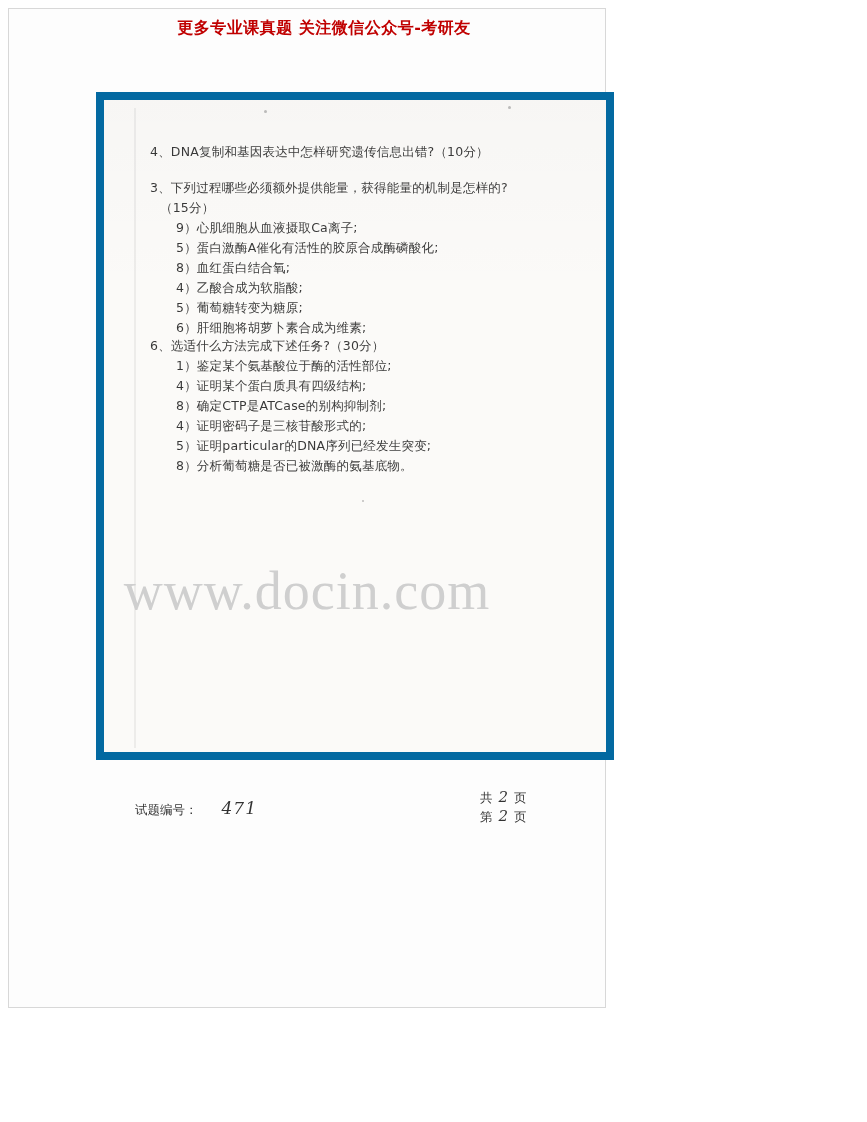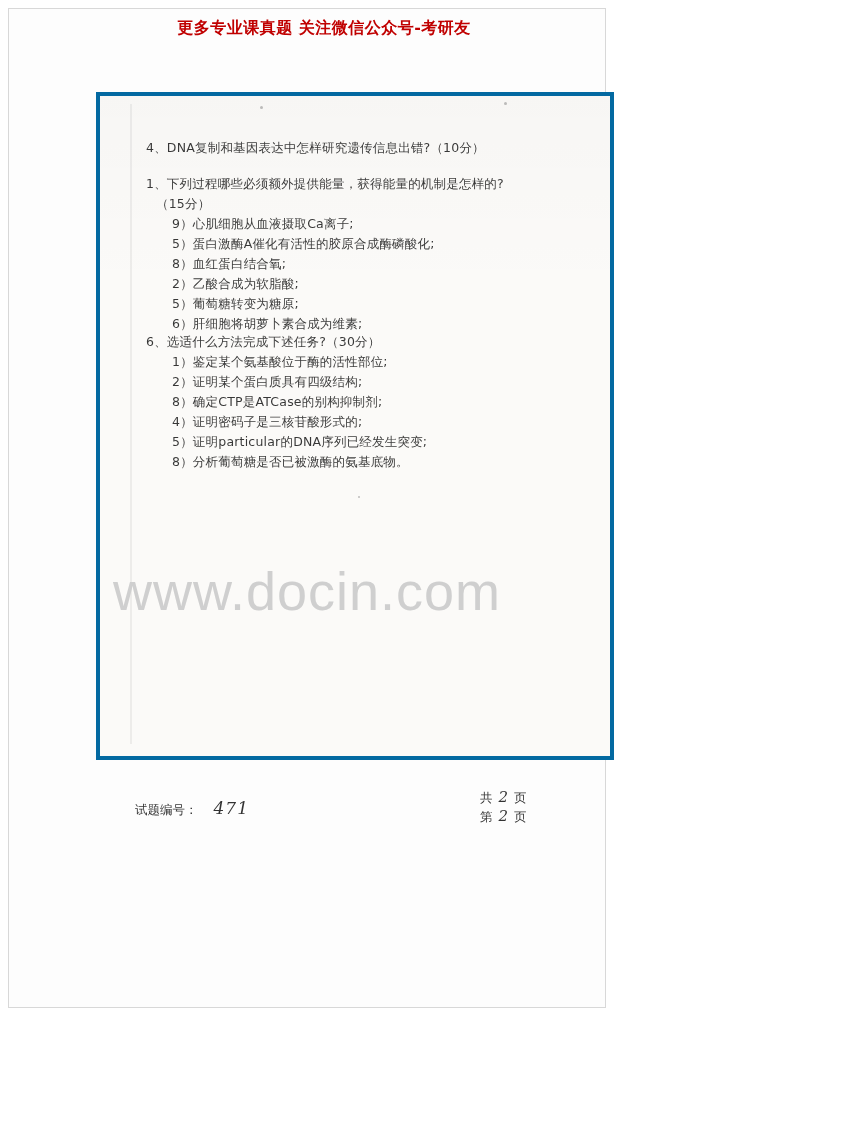--- a/index.html
+++ b/index.html
@@ -51,21 +51,21 @@
   }
 
   
   .scan {
     position: absolute;
     left: 96px;
     top: 92px;
     width: 518px;
     height: 668px;
     background: #0ea5e9;
-    border: 4px solid #0369a1;
+    border: 8px solid #0369a1;
     box-sizing: border-box;
     overflow: hidden;
   }
   .scan-inner {
     position: absolute;
     left: 0; top: 0; right: 0; bottom: 0;
     background:
       linear-gradient(to bottom, rgba(0,0,0,0.015), rgba(0,0,0,0.0) 30%),
       #fbfaf8;
   }
@@ -108,21 +108,21 @@
   #q5 { top: 78px; }
   #q6 { top: 236px; }
 
   
   .watermark {
     position: absolute;
     left: 0;
     top: 560px;
     width: 614px;
     text-align: center;
-    font-family: Liberation Sans, sans-serif;
+    font-family: Liberation Serif, serif;
     font-size: 54px;
     color: #cfcfcf;
     letter-spacing: 1px;
     user-select: none;
     white-space: nowrap;
   }
 
   
   .footer-left {
     position: absolute;
@@ -132,21 +132,21 @@
     font-family: "DejaVu Sans", sans-serif;
     font-size: 12.5px;
     filter: blur(0.2px);
     opacity: 0.9;
     white-space: nowrap;
   }
   .footer-left .code {
     font-size: 17px;
     font-style: italic;
     font-family: "DejaVu Serif", serif;
-    margin-left: 16px;
+    margin-left: 24px;
     letter-spacing: 1px;
   }
   .footer-right {
     position: absolute;
     left: 480px;
     top: 788px;
     color: #1d1d1d;
     font-family: "DejaVu Sans", sans-serif;
     font-size: 12.5px;
     line-height: 18px;
@@ -184,34 +184,34 @@
 
     <div class="speck" style="left:160px;top:10px;width:3px;height:3px;"></div>
     <div class="speck" style="left:404px;top:6px;width:3px;height:3px;"></div>
     <div class="speck" style="left:258px;top:400px;width:2px;height:2px;"></div>
 
     <div class="q-block" id="q4">
       <div class="q-head">4、DNA复制和基因表达中怎样研究遗传信息出错?（10分）</div>
     </div>
 
     <div class="q-block" id="q5">
-      <div class="q-head">1、下列过程哪些必须额外提供能量，获得能量的机制是怎样的?</div>
+      <div class="q-head">3、下列过程哪些必须额外提供能量，获得能量的机制是怎样的?</div>
       <div class="q-cont">（15分）</div>
       <div class="q-sub">9）心肌细胞从血液摄取Ca离子;</div>
       <div class="q-sub">5）蛋白激酶A催化有活性的胶原合成酶磷酸化;</div>
       <div class="q-sub">8）血红蛋白结合氧;</div>
-      <div class="q-sub">2）乙酸合成为软脂酸;</div>
+      <div class="q-sub">4）乙酸合成为软脂酸;</div>
       <div class="q-sub">5）葡萄糖转变为糖原;</div>
       <div class="q-sub">6）肝细胞将胡萝卜素合成为维素;</div>
     </div>
 
     <div class="q-block" id="q6">
       <div class="q-head">6、选适什么方法完成下述任务?（30分）</div>
       <div class="q-sub">1）鉴定某个氨基酸位于酶的活性部位;</div>
-      <div class="q-sub">2）证明某个蛋白质具有四级结构;</div>
+      <div class="q-sub">4）证明某个蛋白质具有四级结构;</div>
       <div class="q-sub">8）确定CTP是ATCase的别构抑制剂;</div>
       <div class="q-sub">4）证明密码子是三核苷酸形式的;</div>
       <div class="q-sub">5）证明particular的DNA序列已经发生突变;</div>
       <div class="q-sub">8）分析葡萄糖是否已被激酶的氨基底物。</div>
     </div>
   </div>
 
   <div class="watermark">www.docin.com</div>
 
   <div class="footer-left">

